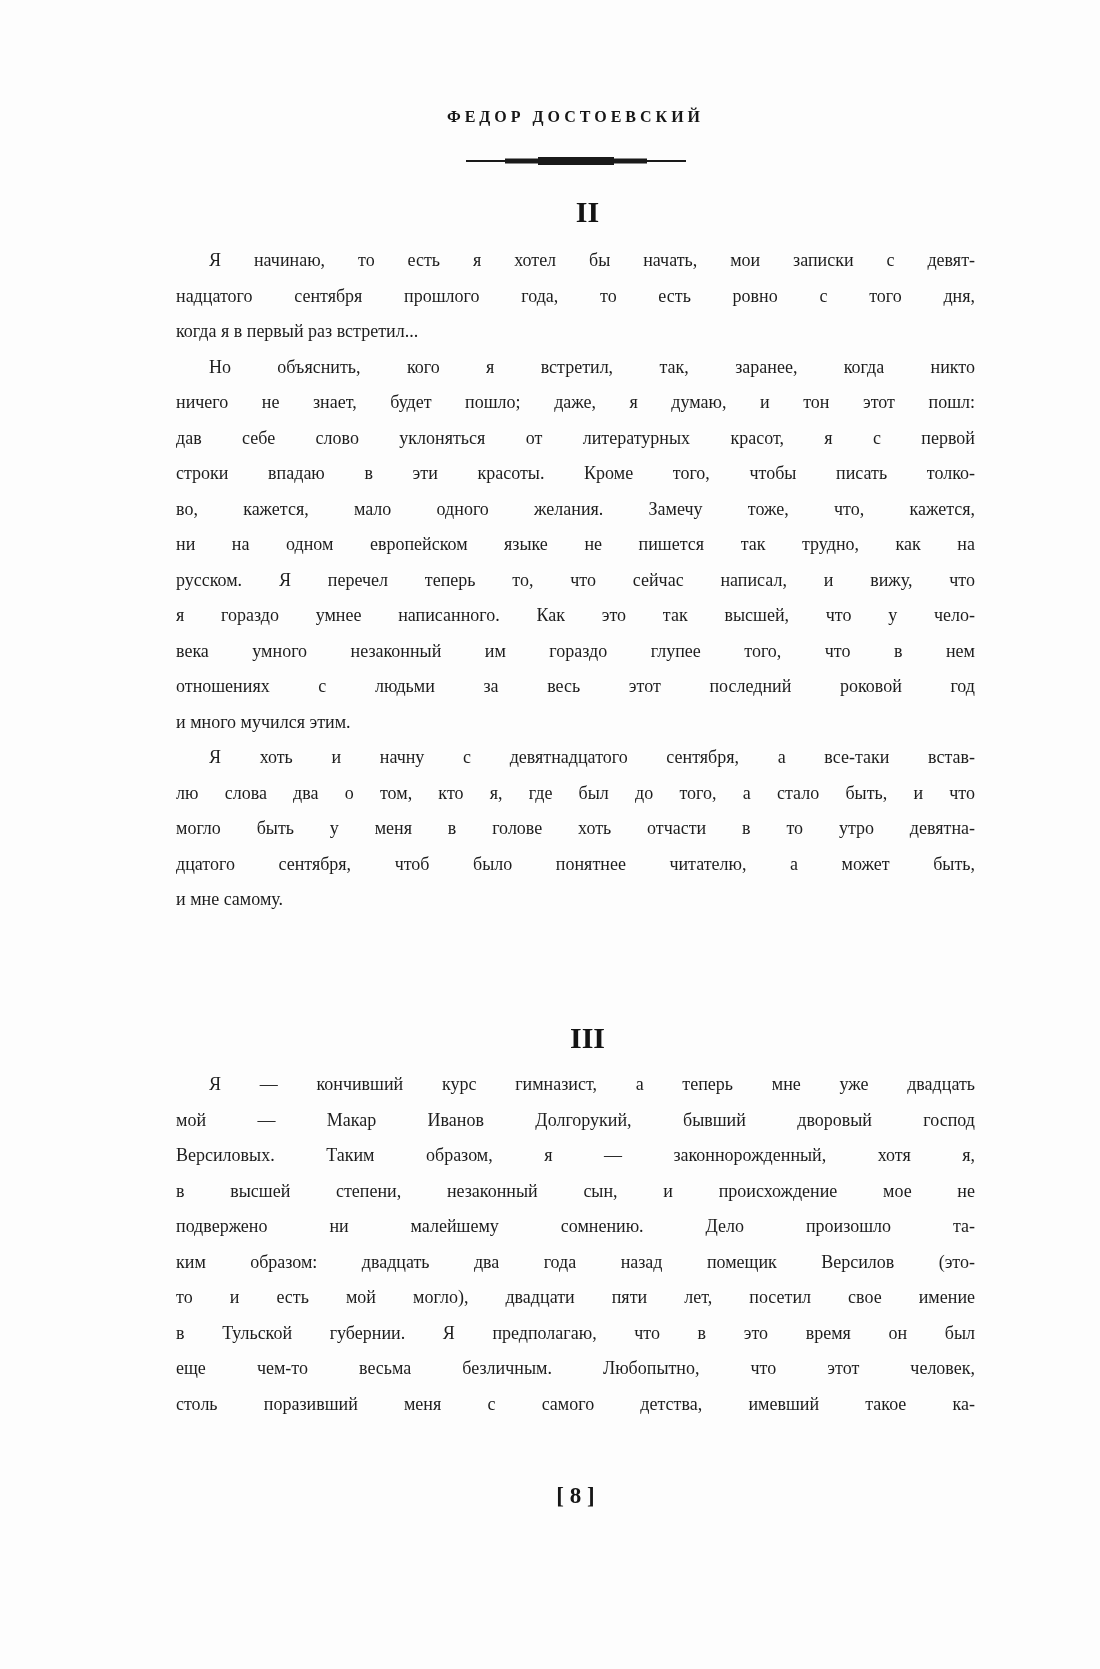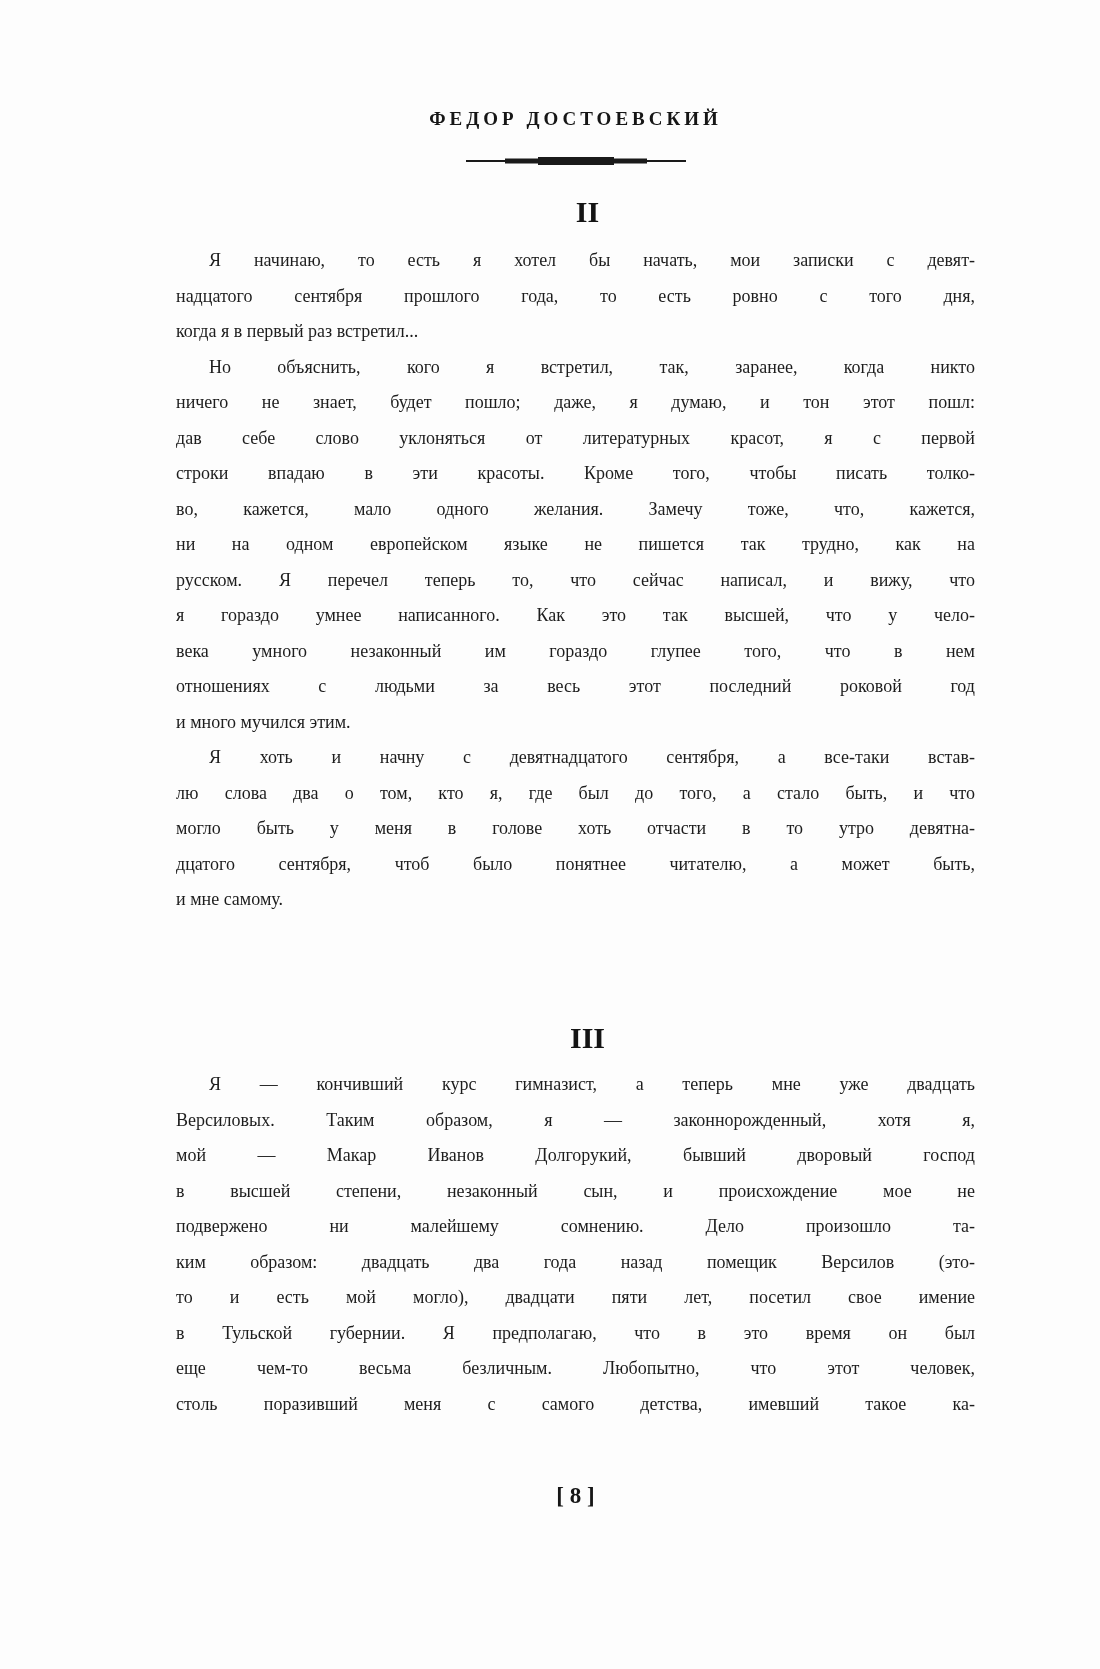--- a/index.html
+++ b/index.html
@@ -18,21 +18,21 @@
   }
   .column {
     position: absolute;
     left: 176px;
     width: 799px;
   }
   .running-head {
     top: 108px;
     text-align: center;
     font-weight: bold;
-    font-size: 19px;
+    font-size: 16px;
     letter-spacing: 4px;
     color: #161616;
     white-space: nowrap;
   }
   .ornament {
     top: 156px;
     height: 10px;
   }
   .ornament .rule-base,
   .ornament .rule-mid,
@@ -116,22 +116,22 @@
       <div class="line">лю слова два о том, кто я, где был до того, а стало быть, и что</div>
       <div class="line">могло быть у меня в голове хоть отчасти в то утро девятна-</div>
       <div class="line">дцатого сентября, чтоб было понятнее читателю, а может быть,</div>
       <div class="line lastline">и мне самому.</div>
     </div>
 
   <h2 class="column sec-heading sec-iii">III</h2>
 
   <div class="column body-text sec-iii-body">
       <div class="line indent">Я — кончивший курс гимназист, а теперь мне уже двадцать</div>
+      <div class="line">мой — Макар Иванов Долгорукий, бывший дворовый господ</div>
       <div class="line">Версиловых. Таким образом, я — законнорожденный, хотя я,</div>
-      <div class="line">мой — Макар Иванов Долгорукий, бывший дворовый господ</div>
       <div class="line">в высшей степени, незаконный сын, и происхождение мое не</div>
       <div class="line">подвержено ни малейшему сомнению. Дело произошло та-</div>
       <div class="line">ким образом: двадцать два года назад помещик Версилов (это-</div>
       <div class="line">то и есть мой могло), двадцати пяти лет, посетил свое имение</div>
       <div class="line">в Тульской губернии. Я предполагаю, что в это время он был</div>
       <div class="line">еще чем-то весьма безличным. Любопытно, что этот человек,</div>
       <div class="line">столь поразивший меня с самого детства, имевший такое ка-</div>
     </div>
 
   <div class="column folio">[ 8 ]</div>

